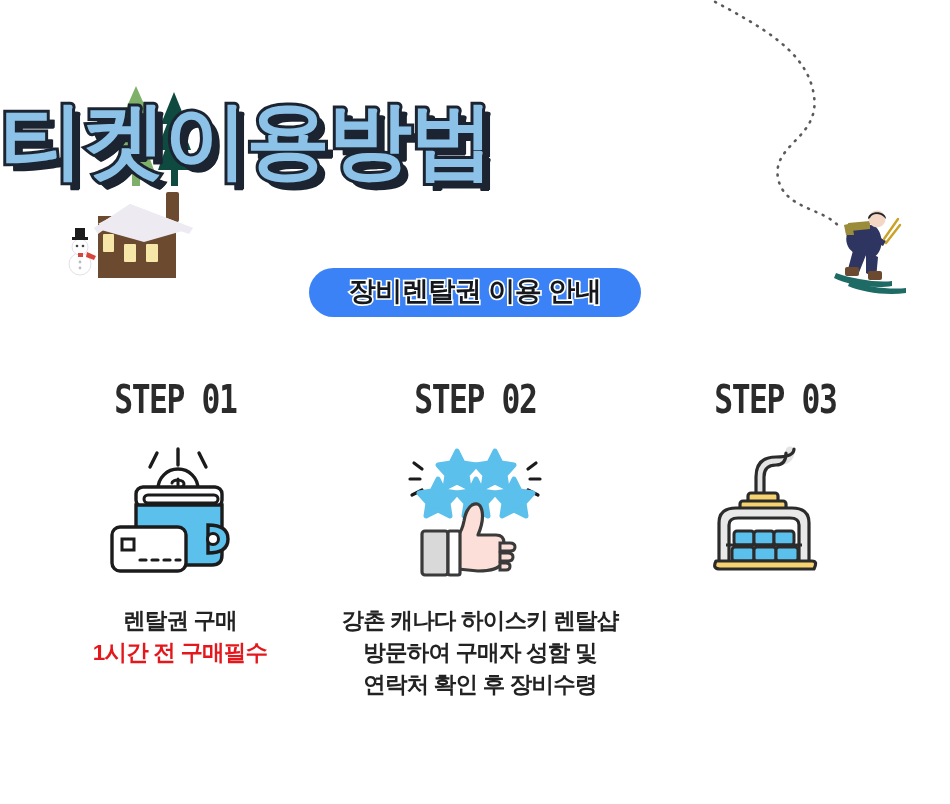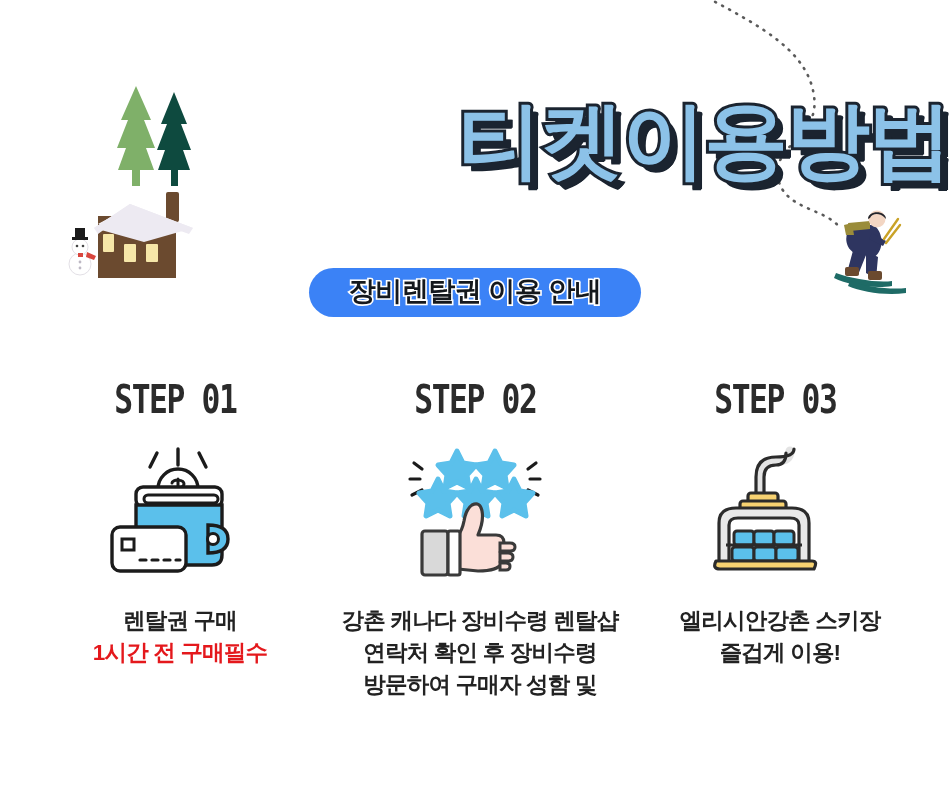--- a/index.html
+++ b/index.html
@@ -29,21 +29,21 @@
   }
   #deco-trees   { left: 100px; top: 78px;  width: 100px; height: 110px; }
   #deco-cabin   { left: 58px;  top: 190px; width: 150px; height: 100px; }
   #deco-trail   { left: 700px; top: -4px;  width: 250px; height: 300px; }
 
   
   #title-wrap {
     position: absolute;
     left: 0; right: 0;
     top: 98px;
-    text-align: right;
+    text-align: left;
   }
   #main-title {
     display: inline-block;
     font-family: "Liberation Sans", "DejaVu Sans", sans-serif;
     font-size: 84px;
     font-weight: bold;
     letter-spacing: -2px;
     line-height: 1;
     color: #8cc2e8;
     -webkit-text-stroke: 6px #1b2430;
@@ -263,23 +263,23 @@
                    Q84 78 82 68 Q80 58 72 62 Q66 66 64 78 Q62 88 58 92 Z" fill="#FBDFD8" stroke="#3A3A3A" stroke-width="3.2" stroke-linejoin="round"></path>
           <path d="M100 100 L110 100 Q115 100 115 104 Q115 108 110 108 L100 108 Z" fill="#FBDFD8" stroke="#3A3A3A" stroke-width="3"></path>
           <path d="M100 110 L108 110 Q113 110 113 114 Q113 118 108 118 L100 118 Z" fill="#FBDFD8" stroke="#3A3A3A" stroke-width="3"></path>
           <path d="M100 120 L106 120 Q110 120 110 123 Q110 127 106 127 L100 127 Z" fill="#FBDFD8" stroke="#3A3A3A" stroke-width="3"></path>
 
           <rect x="22" y="88" width="26" height="44" rx="3" fill="#D9D9D9" stroke="#3A3A3A" stroke-width="3.2"></rect>
           <rect x="48" y="88" width="12" height="44" rx="2" fill="#ffffff" stroke="#3A3A3A" stroke-width="3.2"></rect>
         </svg>
       </div>
       <div class="step-caption">
-        <div class="caption-line">강촌 캐나다 장비수령 렌탈샵</div>
+        <div class="caption-line">강촌 캐나다 하이스키 렌탈샵</div>
+        <div class="caption-line">방문하여 구매자 성함 및</div>
         <div class="caption-line">연락처 확인 후 장비수령</div>
-        <div class="caption-line">방문하여 구매자 성함 및</div>
       </div>
     </div>
 
     <div class="step-col">
       <div class="step-heading">STEP 03</div>
       <div class="step-icon">
         <svg viewBox="0 0 150 140" width="150" height="140">
 
           <path d="M60 52 L60 34 Q60 18 76 18 Q90 18 90 8" fill="none" stroke="#E3E3E3" stroke-width="9" stroke-linecap="round"></path>
           <path d="M60 52 L60 34 Q60 18 76 18 Q90 18 90 8" fill="none" stroke="#2B2B2B" stroke-width="3.2" stroke-linecap="round" stroke-dasharray="0" opacity="0"></path>
@@ -298,20 +298,16 @@
           <rect x="74" y="88" width="20" height="14" rx="3" fill="#5BC0EB" stroke="#2B2B2B" stroke-width="3"></rect>
           <line x1="26" y1="102" x2="102" y2="102" stroke="#2B2B2B" stroke-width="3.2"></line>
 
           <rect x="32" y="104" width="22" height="14" rx="3" fill="#5BC0EB" stroke="#2B2B2B" stroke-width="3"></rect>
           <rect x="54" y="104" width="22" height="14" rx="3" fill="#5BC0EB" stroke="#2B2B2B" stroke-width="3"></rect>
           <rect x="76" y="104" width="22" height="14" rx="3" fill="#5BC0EB" stroke="#2B2B2B" stroke-width="3"></rect>
 
           <path d="M16 118 L112 118 Q118 118 114 126 L20 126 Q12 126 16 118 Z" fill="#F7D271" stroke="#2B2B2B" stroke-width="3.2" stroke-linejoin="round"></path>
         </svg>
       </div>
-      <div class="step-caption">
-        <div class="caption-line">엘리시안강촌 스키장</div>
-        <div class="caption-line">즐겁게 이용!</div>
-      </div>
     </div>
 
   </div>
 </div>
 
 </body></html>

